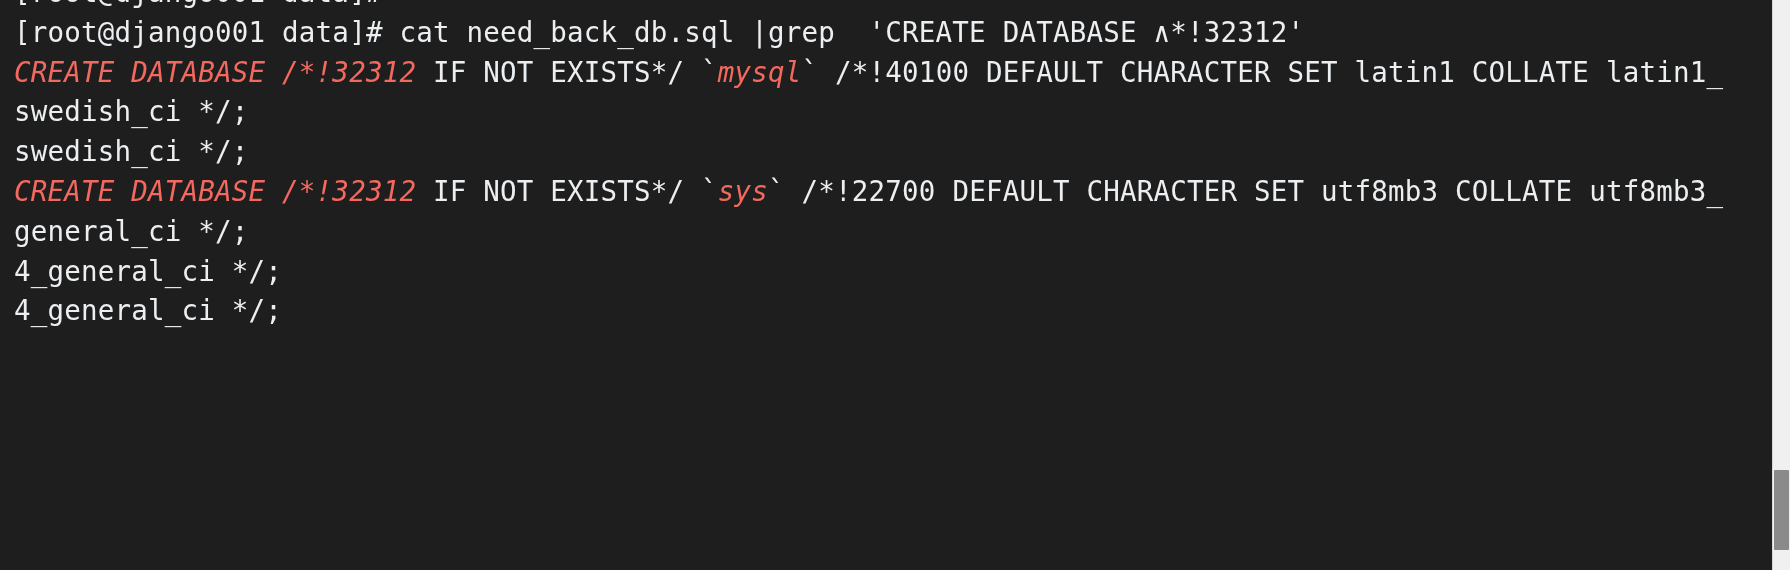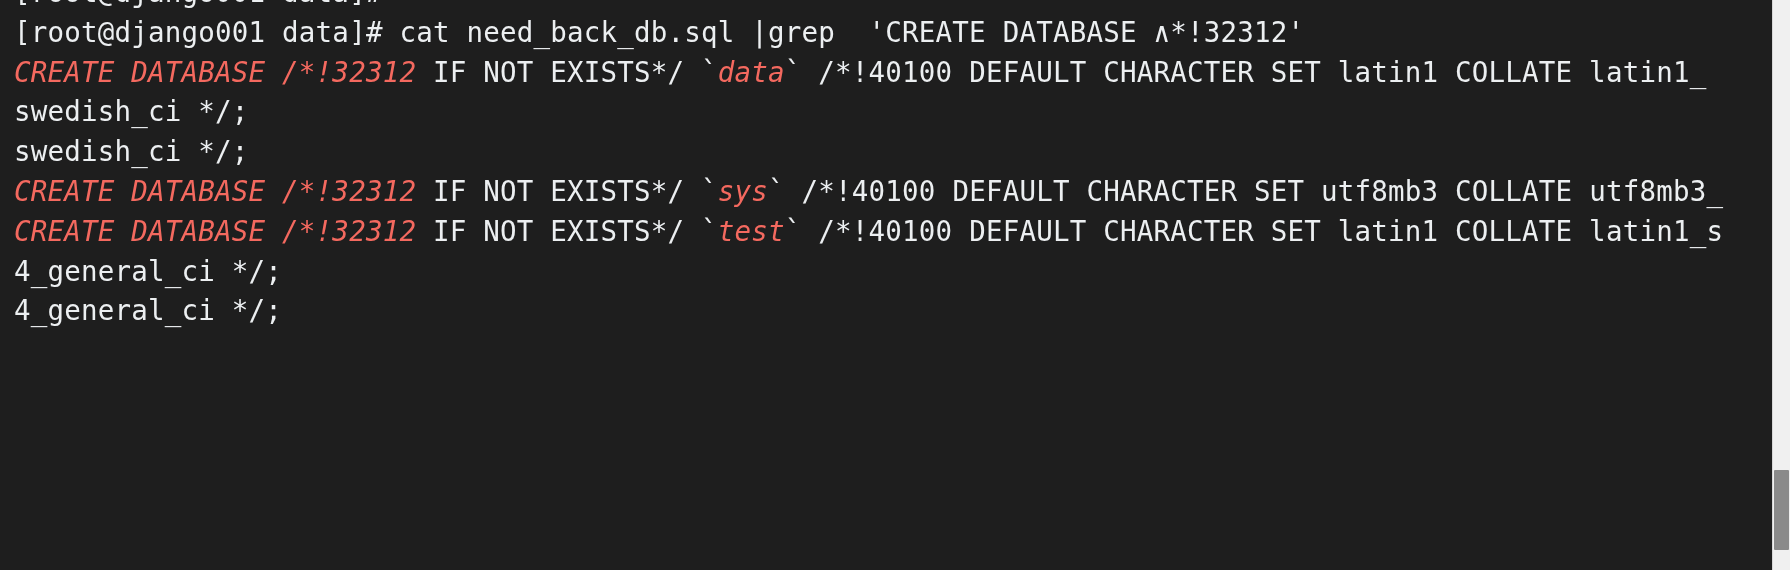--- a/index.html
+++ b/index.html
@@ -77,25 +77,25 @@
 </style>
 </head>
 <body>
 
 <div id="terminal-window">
 
   <div id="terminal-screen">
     <div id="scroll-stack">
         <div class="term-line"><span class="seg-white">[root@django001 data]#</span></div>
         <div class="term-line"><span class="seg-white">[root@django001 data]# cat need_back_db.sql |grep  'CREATE DATABASE ∧*!32312'</span></div>
-        <div class="term-line"><span class="seg-red">CREATE DATABASE /*!32312</span><span class="seg-white"> IF NOT EXISTS*/ `</span><span class="seg-red">data</span><span class="seg-white">` /*!40100 DEFAULT CHARACTER SET latin1 COLLATE latin1_</span></div>
+        <div class="term-line"><span class="seg-red">CREATE DATABASE /*!32312</span><span class="seg-white"> IF NOT EXISTS*/ `</span><span class="seg-red">mysql</span><span class="seg-white">` /*!40100 DEFAULT CHARACTER SET latin1 COLLATE latin1_</span></div>
         <div class="term-line"><span class="seg-white">swedish_ci */;</span></div>
         <div class="term-line"><span class="seg-white">swedish_ci */;</span></div>
-        <div class="term-line"><span class="seg-red">CREATE DATABASE /*!32312</span><span class="seg-white"> IF NOT EXISTS*/ `</span><span class="seg-red">sys</span><span class="seg-white">` /*!40100 DEFAULT CHARACTER SET utf8mb3 COLLATE utf8mb3_</span></div>
-        <div class="term-line"><span class="seg-red">CREATE DATABASE /*!32312</span><span class="seg-white"> IF NOT EXISTS*/ `</span><span class="seg-red">test</span><span class="seg-white">` /*!40100 DEFAULT CHARACTER SET latin1 COLLATE latin1_s</span></div>
+        <div class="term-line"><span class="seg-red">CREATE DATABASE /*!32312</span><span class="seg-white"> IF NOT EXISTS*/ `</span><span class="seg-red">sys</span><span class="seg-white">` /*!22700 DEFAULT CHARACTER SET utf8mb3 COLLATE utf8mb3_</span></div>
+        <div class="term-line"><span class="seg-white">general_ci */;</span></div>
         <div class="term-line"><span class="seg-white">4_general_ci */;</span></div>
         <div class="term-line"><span class="seg-white">4_general_ci */;</span></div>
         <div class="term-line"></div>
       </div>
   </div>
 
   <div id="scrollbar-track" style="background: rgb(240, 240, 240);">
     <div id="scrollbar-thumb" style="top: 470px; height: 80px; background: rgb(138, 138, 138);"></div>
   </div>
 

